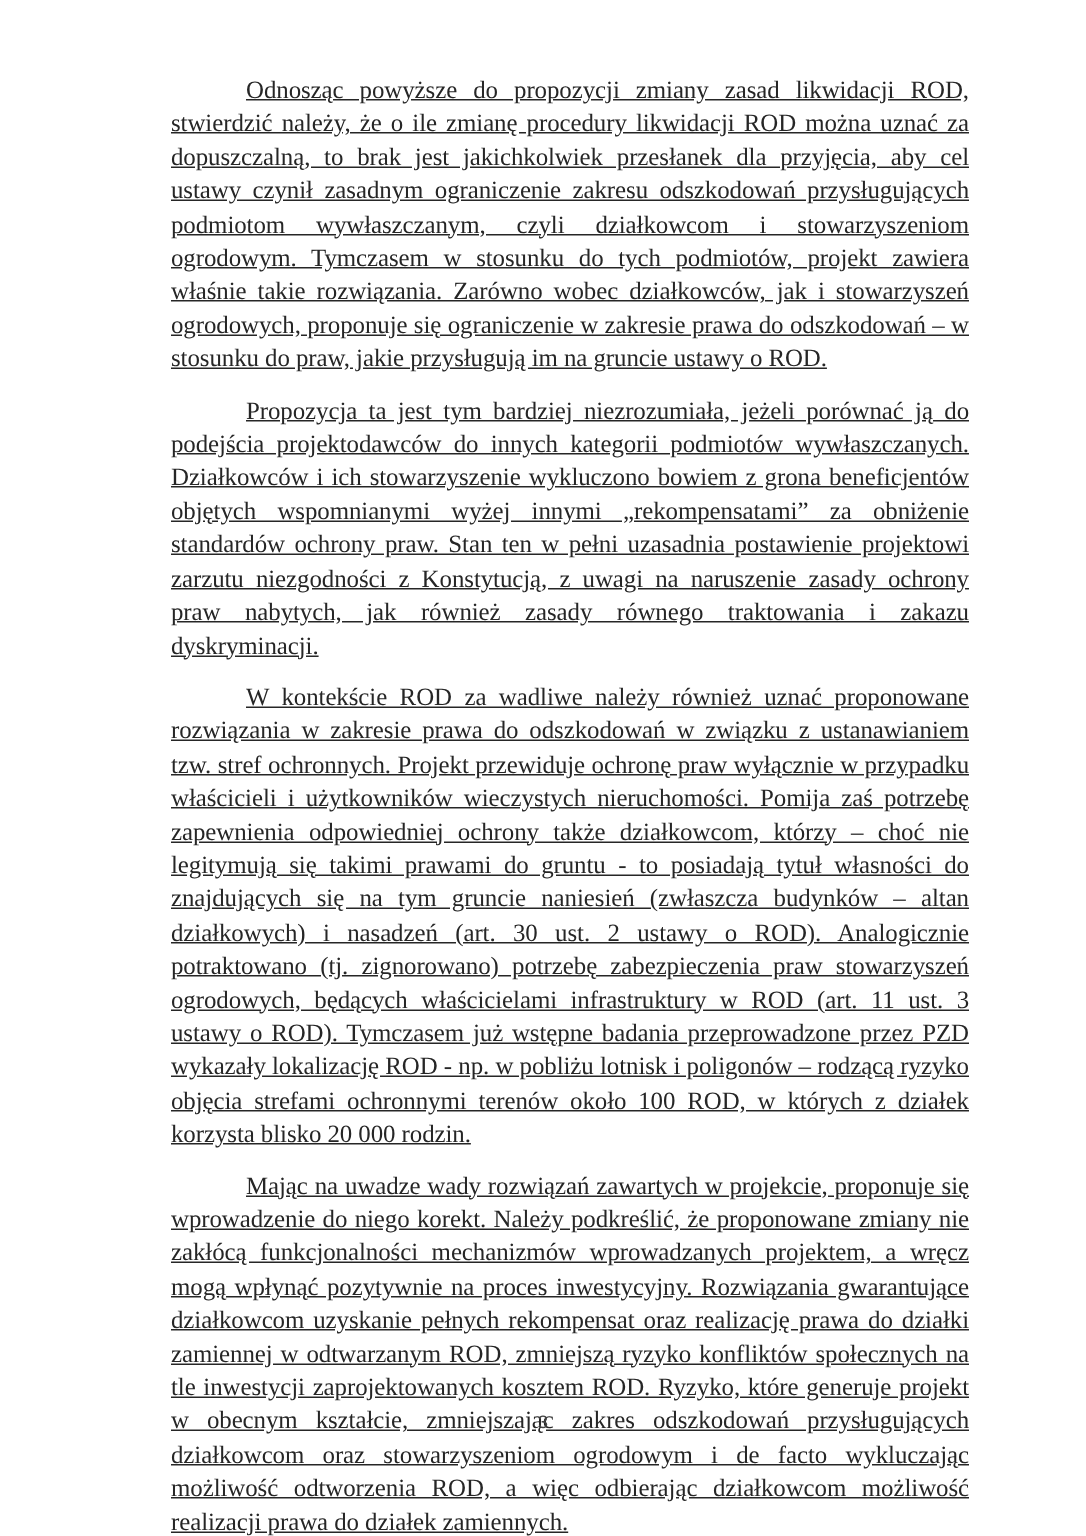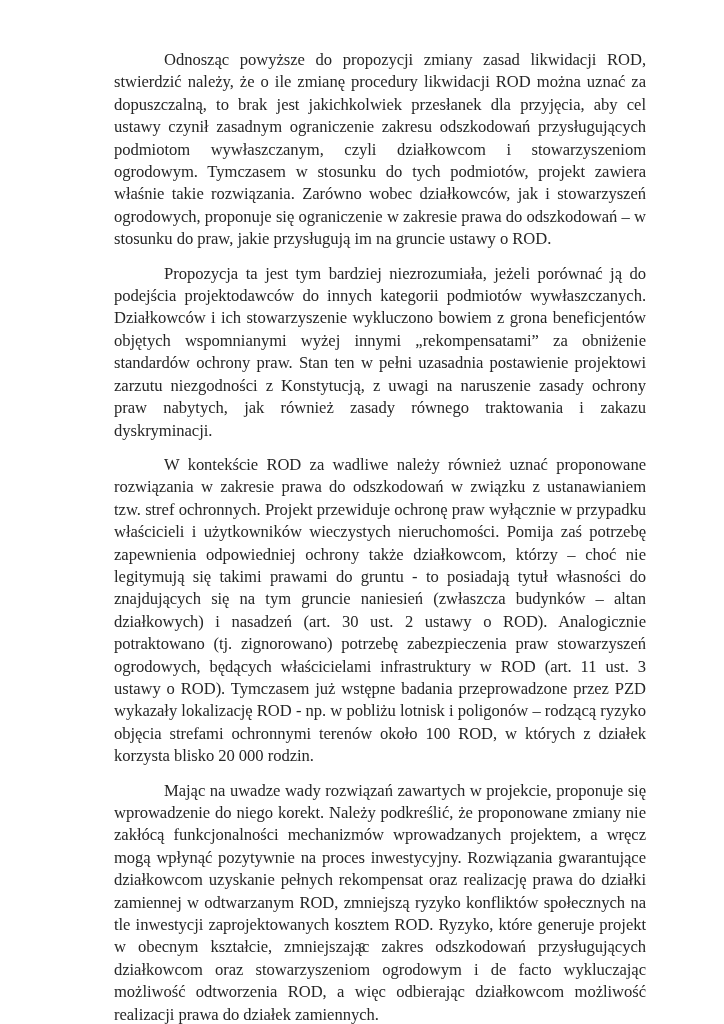--- a/index.html
+++ b/index.html
@@ -12,20 +12,21 @@
     position: absolute; left: 114px; top: 49px; width: 532px;
   }
   .para {
     margin: 0 0 12px 0;
     font-size: 16.6px;
     line-height: 22.4px;
     text-align: justify;
     text-indent: 50px;
     letter-spacing: -0.05px;
     word-spacing: 0px;
+    text-decoration: underline;
   }
   .page-number {
     position: absolute; left: 0; top: 941px; width: 724px;
     text-align: center; font-family: "Liberation Sans", sans-serif;
     font-size: 12px; color: #444;
   }
 </style>
 </head>
 <body>
 

